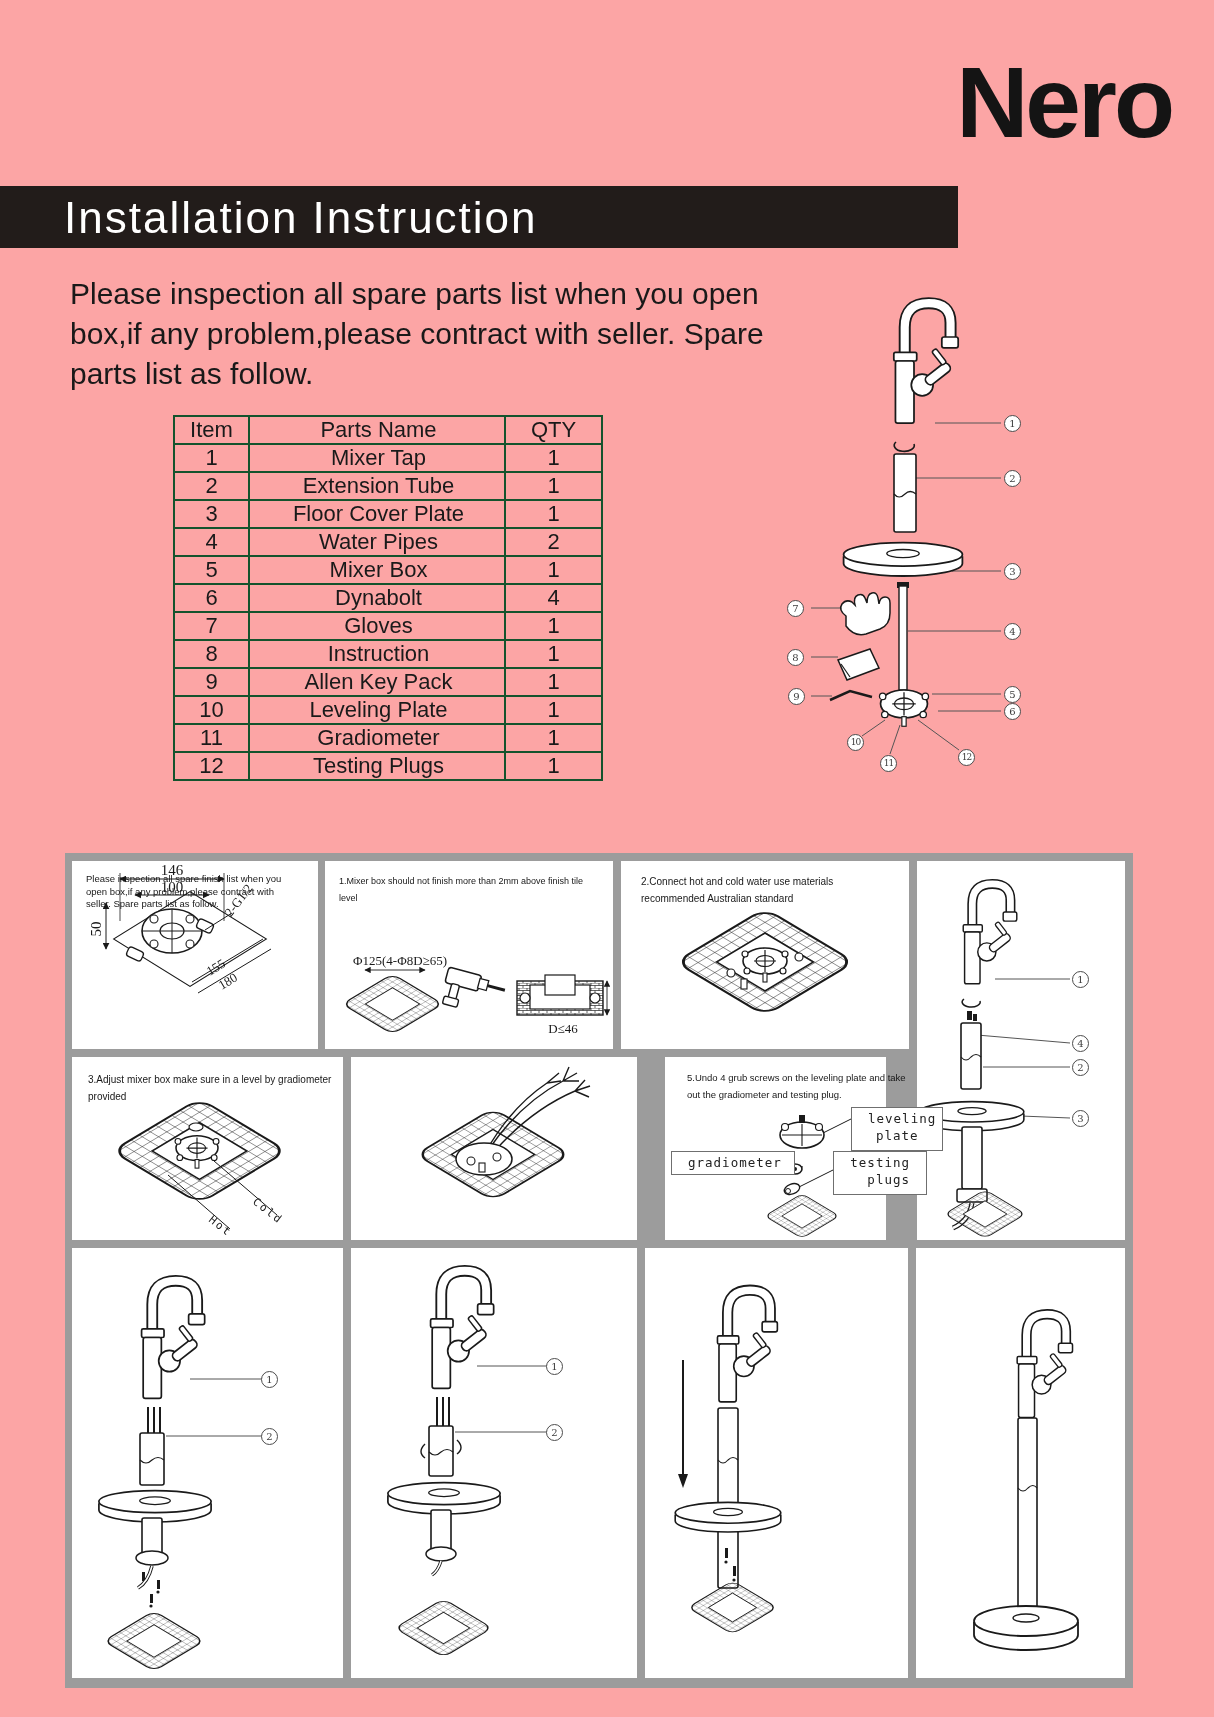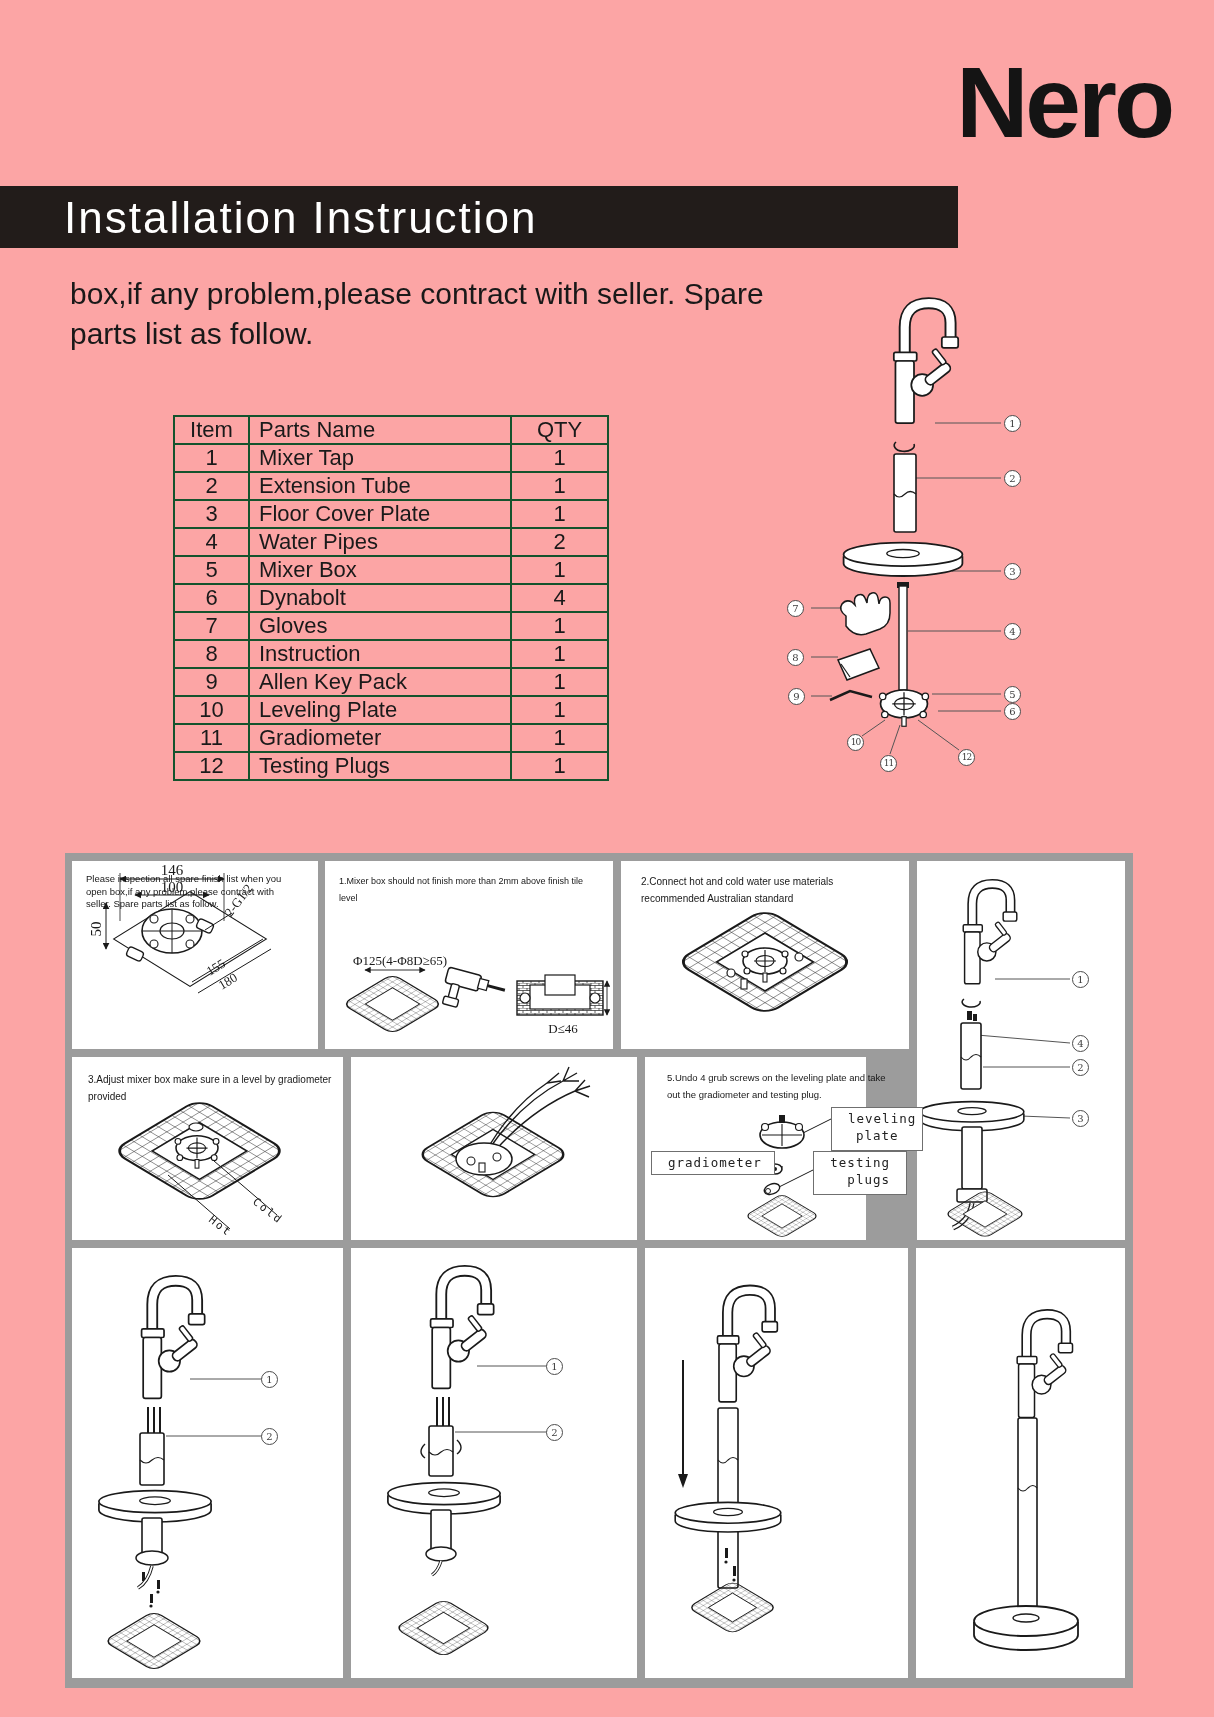--- a/index.html
+++ b/index.html
@@ -11,21 +11,21 @@
         font-family:"Liberation Sans",sans-serif;line-height:100px;text-align:right;}
   .banner{position:absolute;left:0;top:186px;width:958px;height:62px;background:#221c1a;}
   .banner-text{position:absolute;left:64px;top:7px;color:#fff;font-size:44px;letter-spacing:2px;
         font-weight:400;}
   .intro{position:absolute;left:70px;top:274px;font-size:30px;line-height:40px;color:#191919;}
   
   .parts{position:absolute;left:173px;top:415px;border-collapse:collapse;}
   .parts td,.parts th{border:2px solid #14532d;height:26px;font-size:22px;font-weight:400;
         padding:0;vertical-align:middle;}
   .parts .c-item{width:73px;text-align:center;}
-  .parts .c-name{width:251px;text-align:left;padding-left:9px;}
+  .parts .c-name{width:251px;text-align:center;padding-left:3px;}
   .parts .c-qty{width:95px;text-align:center;}
   
   svg{display:block;}
   .draw line,.draw path,.draw rect,.draw ellipse,.draw circle,.draw polyline{vector-effect:none;}
   .co{position:absolute;width:15px;height:15px;border:1.4px solid #4c4c4c;border-radius:50%;
       background:#fff;color:#3c3c3c;font-size:10px;line-height:15px;text-align:center;
       font-family:"DejaVu Serif",serif;}
   .co10{letter-spacing:-1px;font-size:9px;}
   
   .grid{position:absolute;left:65px;top:853px;width:1068px;height:835px;background:#9c9c9c;}
@@ -91,20 +91,21 @@
 
 <div class="page">
 
   <div class="logo">Nero</div>
 
   <div class="banner">
     <div class="banner-text">Installation Instruction</div>
   </div>
 
   <div class="intro">
+    <div>Please inspection all spare parts list when you open</div>
     <div>box,if any problem,please contract with seller. Spare</div>
     <div>parts list as follow.</div>
   </div>
 
   <table class="parts">
     <tbody>
         <tr>
       <th class="c-item">Item</th>
       <th class="c-name">Parts Name</th>
       <th class="c-qty">QTY</th>
@@ -328,21 +329,21 @@
           <path d="M224,34 l15,-5 M224,34 l14,6 M224,34 l10,-11"></path>
           <path d="M196,26 l12,-10 M196,26 l14,-2"></path>
         </g>
         <ellipse cx="133" cy="102" rx="28" ry="16" fill="#fff" stroke="#1a1a1a" stroke-width="1.5"></ellipse>
         <circle cx="120" cy="104" r="4" fill="#fff" stroke="#1a1a1a" stroke-width="1.1"></circle>
         <circle cx="146" cy="100" r="4" fill="#fff" stroke="#1a1a1a" stroke-width="1.1"></circle>
         <rect x="128" y="106" width="6" height="9" fill="#fff" stroke="#1a1a1a" stroke-width="1.1"></rect>
       </svg>
     </div>
 
-    <div class="panel" style="left:580px;top:204px;width:221px;height:183px;">
+    <div class="panel" style="left:600px;top:204px;width:221px;height:183px;">
       <div class="cap" style="left:22px;top:12px;width:220px;font-size:9.5px;">5.Undo 4 grub screws on the leveling plate and take out the gradiometer and testing plug.</div>
       <svg class="draw" style="top:0;" width="258" height="183" viewBox="0 0 258 183">
         <line x1="158" y1="76" x2="186" y2="62" stroke="#1a1a1a" stroke-width="1"></line>
         <line x1="138" y1="110" x2="100" y2="104" stroke="#1a1a1a" stroke-width="1"></line>
         <line x1="134" y1="130" x2="170" y2="112" stroke="#1a1a1a" stroke-width="1"></line>
         <g>
           <ellipse cx="137" cy="78" rx="22" ry="13" fill="#fff" stroke="#1a1a1a" stroke-width="1.6"></ellipse>
           <path d="M137,67 V89 M117,78 H157" stroke="#1a1a1a" stroke-width="1.1" fill="none"></path>
           <circle cx="120" cy="70" r="3.5" fill="#fff" stroke="#1a1a1a" stroke-width="1.1"></circle>
           <circle cx="154" cy="70" r="3.5" fill="#fff" stroke="#1a1a1a" stroke-width="1.1"></circle>

